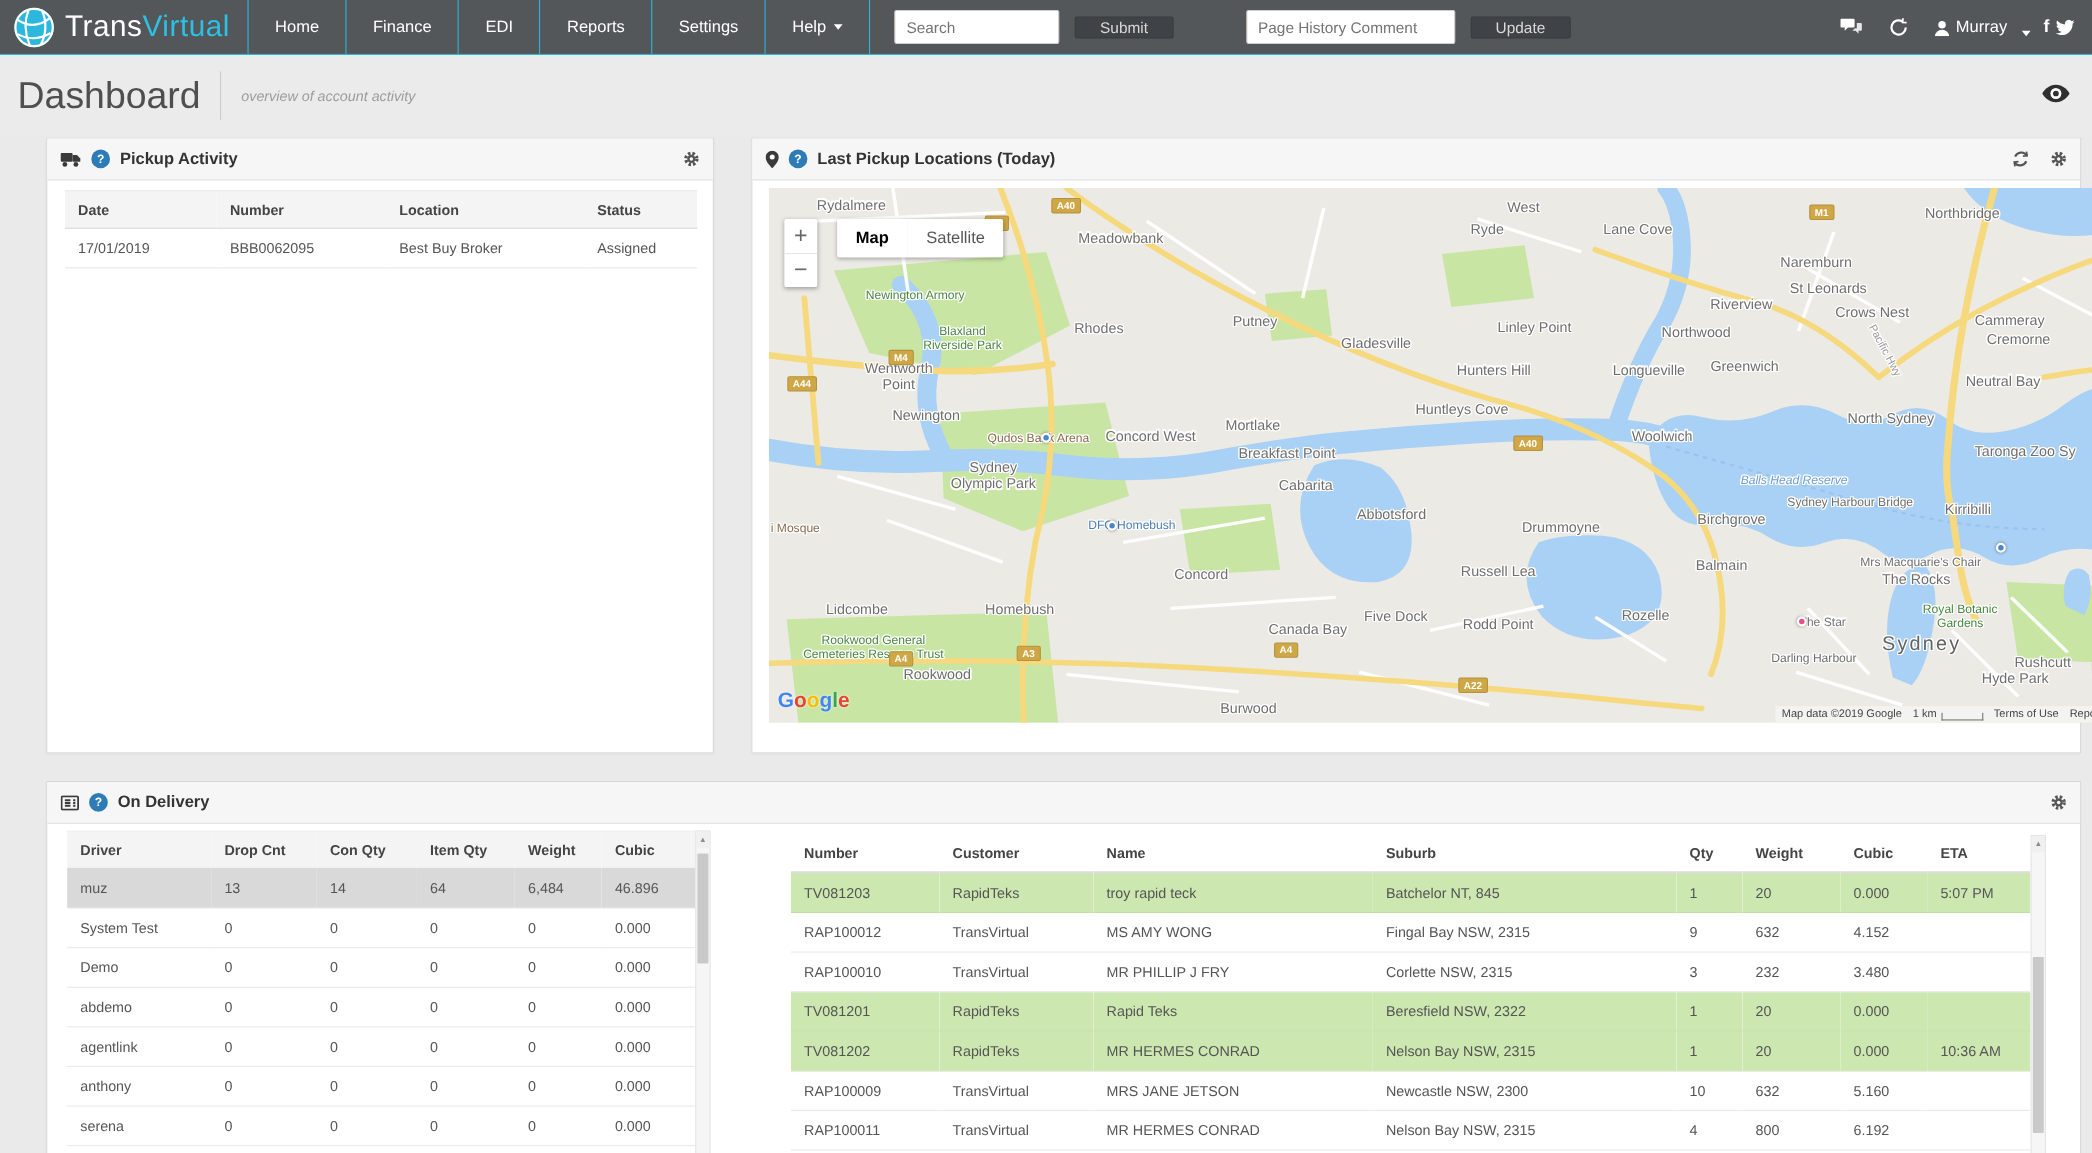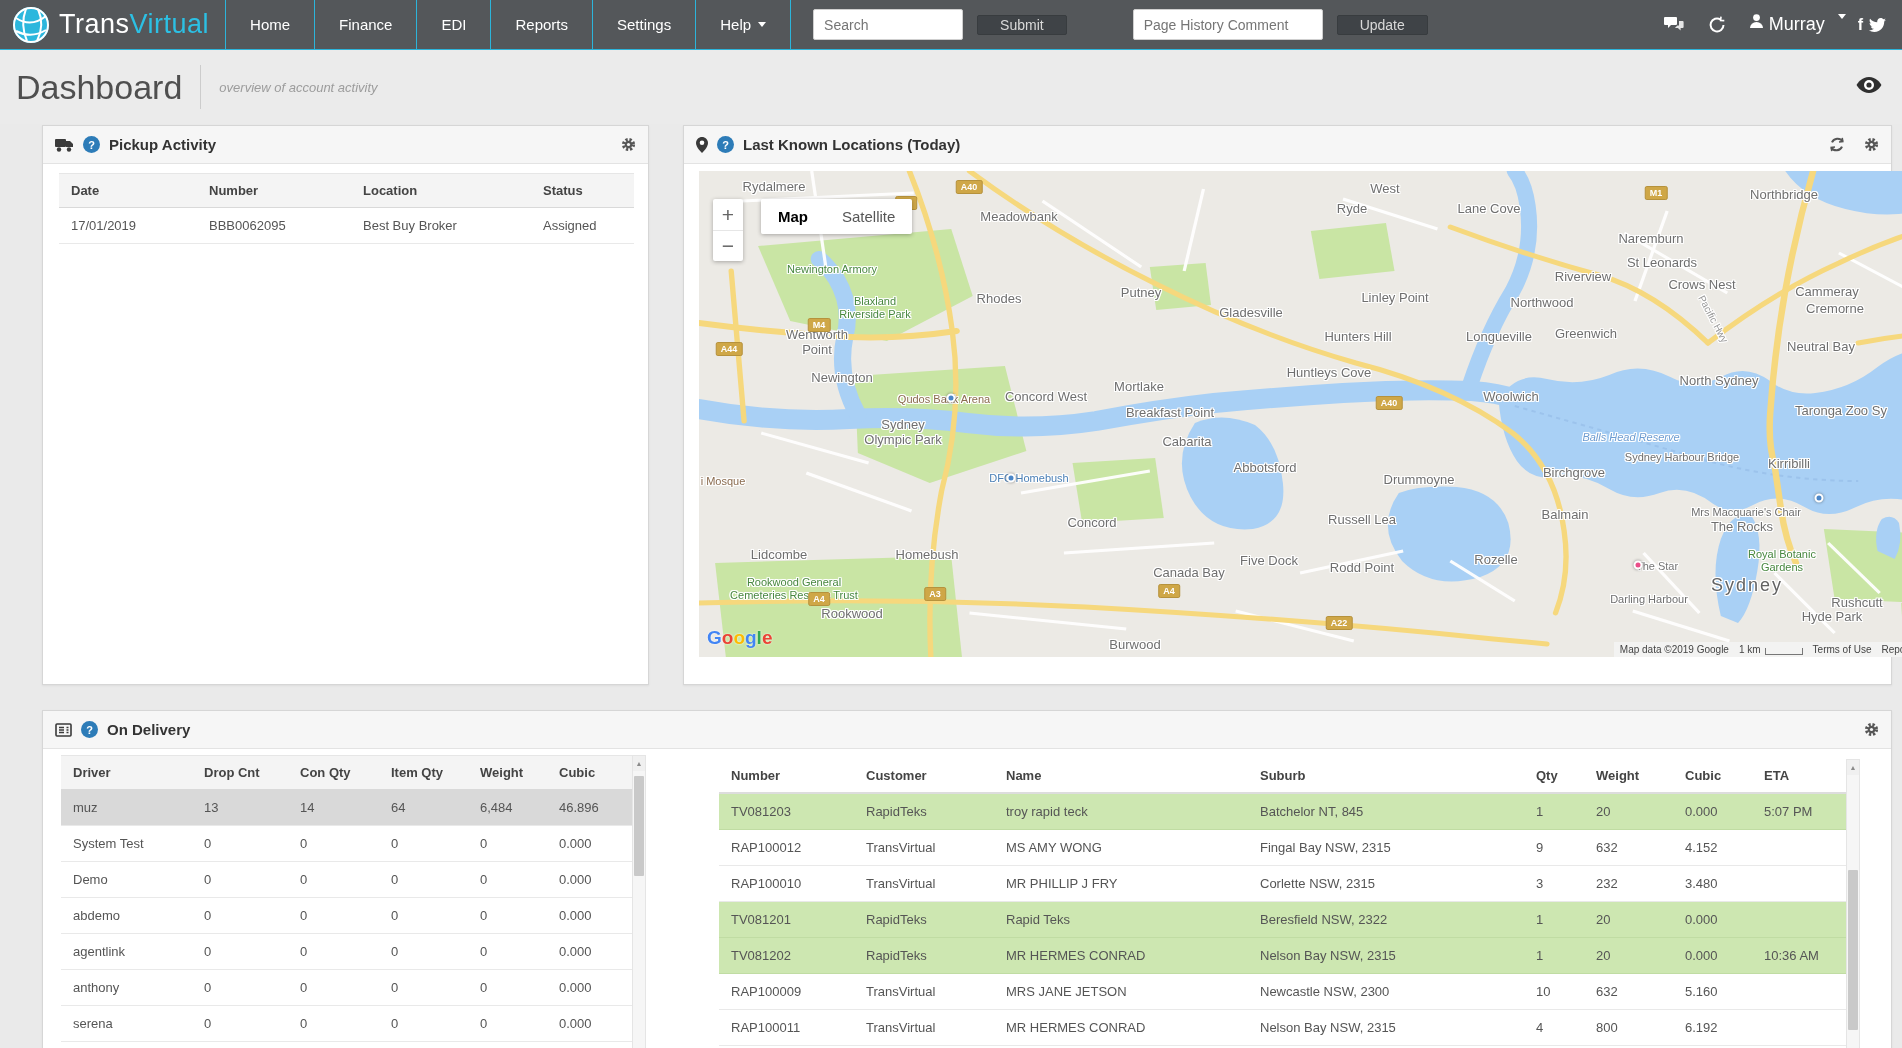--- a/index.html
+++ b/index.html
@@ -21,21 +21,21 @@
            border-right:4px solid transparent; border-top:5px solid #fff; margin-left:7px; }
   .nav-controls { display:flex; align-items:center; margin-left:22px;gap:12px; }
   .nav-input { height:31px; border:1px solid #cfcfcf; border-radius:2px; padding:0 10px;
                font-size:14px; color:#333; background:#fff; }
   .search-input { width:150px; }
   .hist-input { width:190px; margin-left:54px; }
   .nav-btn { height:20px; margin-left:2px; padding:0 22px; background:#3f4347; color:#d9d9d9;
              border:1px solid #383c3f; border-radius:2px; font-size:14px; cursor:pointer; }
   .nav-right { margin-left:auto; display:flex; align-items:center; gap:24px; padding-right:16px; color:#fff; }
   .nav-icon { display:flex; align-items:center; cursor:pointer; }
-  .user-chip { display:flex; align-items:flex-start; gap:6px; font-size:18px; color:#fff; cursor:pointer;}
+  .user-chip { display:flex; align-items:flex-end; gap:6px; font-size:15px; color:#fff; cursor:pointer;}
   .social { display:flex; align-items:center; gap:6px; margin-left:-12px;}
   .fb { font-weight:bold; font-size:16px; color:#fff; cursor:pointer;}
 
   
   .pagehead { position:absolute; top:50px; left:0; width:1902px; height:74px; background:#ebebeb;
               display:flex; align-items:center; padding:0 20px 0 16px; }
   .page-title { font-size:34px; font-weight:300; color:#4f4f4f; }
   .ph-div { width:1px; height:44px; background:#cccccc; margin:0 18px; }
   .page-sub { font-size:13px; font-style:italic; color:#9c9c9c; }
   .eye { margin-left:auto; cursor:pointer; }
@@ -248,21 +248,21 @@
 
 <div class="panel" id="panel-map">
   <div class="phead">
     <span class="hicon">
       <svg width="12" height="16" viewBox="0 0 12 16" fill="#3a3a3a">
           <path d="M6,0 C2.7,0 0,2.7 0,6 C0,10.5 6,16 6,16 C6,16 12,10.5 12,6 C12,2.7 9.3,0 6,0 z"></path>
           <circle cx="6" cy="5.8" r="2.3" fill="#fff"></circle>
         </svg>
     </span>
     <span class="qicon">?</span>
-    <span class="ptitle">Last Known Locations (Today)</span>
+    <span class="ptitle">Last Pickup Locations (Today)</span>
     <span class="spacer"></span>
     <span class="refbtn">
       <svg width="16" height="15" viewBox="0 0 16 15" fill="none" stroke="#555" stroke-width="2">
           <path d="M13.6,4.4 a6,6 0 0 0 -10.6,1"></path>
           <path d="M2.4,10.6 a6,6 0 0 0 10.6,-1"></path>
           <path d="M13.2,0.8 L13.8,4.6 L10,5" stroke-width="1.6"></path>
           <path d="M2.8,14.2 L2.2,10.4 L6,10" stroke-width="1.6"></path>
         </svg>
     </span>
     <span class="gearbtn">

